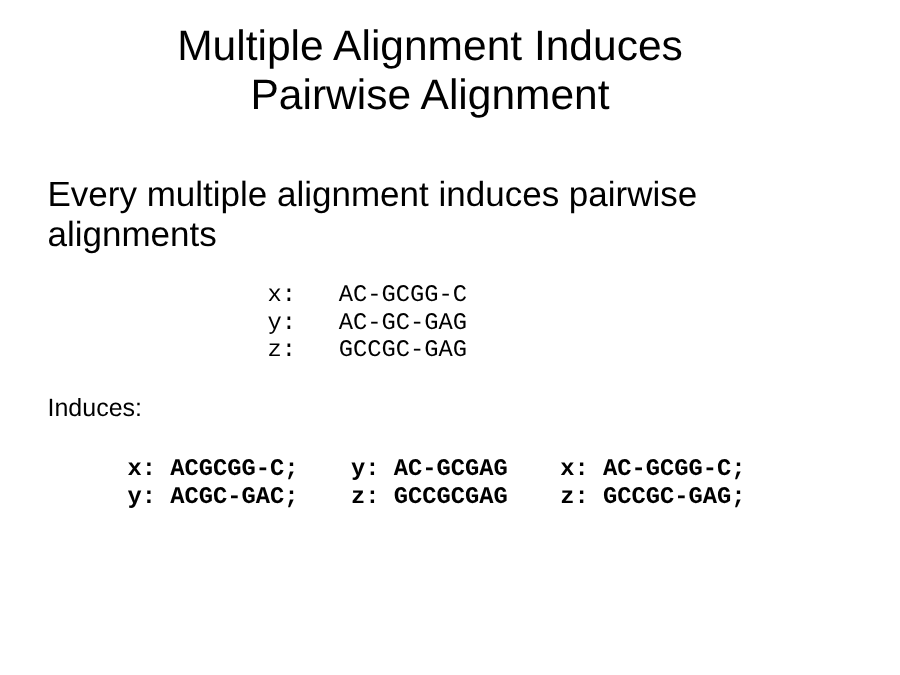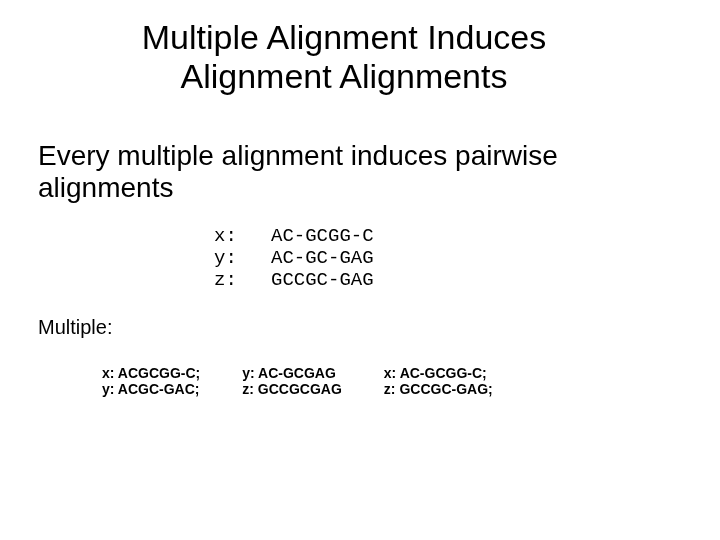--- a/index.html
+++ b/index.html
@@ -42,44 +42,44 @@
     font-size: 20px;
     padding: 24px 0 0 38px;
   }
   .pairwise-row {
     display: flex;
     padding-top: 26px;
     padding-left: 102px;
     gap: 42px;
   }
   .pair-block {
-    font-family: Liberation Sans, sans-serif;
-    font-size: 14px;
+    font-family: Liberation Mono, monospace;
+    font-size: 19px;
     font-weight: bold;
     white-space: pre;
     line-height: 1.15;
   }
 </style>
 </head>
 <body>
 
 <div class="slide">
 
   <div class="title">
     <span>Multiple Alignment Induces</span><br>
-    <span>Alignment Alignments</span>
+    <span>Pairwise Alignment</span>
   </div>
 
   <div class="subtitle">Every multiple alignment induces pairwise alignments</div>
 
   <div class="msa-block"><span>x:   AC-GCGG-C</span>
 <span>y:   AC-GC-GAG</span>
 <span>z:   GCCGC-GAG</span></div>
 
-  <div class="induces-label">Multiple:</div>
+  <div class="induces-label">Induces:</div>
 
   <div class="pairwise-row">
     <div class="pair-block">x: ACGCGG-C;
 y: ACGC-GAC;</div>
     <div class="pair-block">y: AC-GCGAG
 z: GCCGCGAG</div>
     <div class="pair-block">x: AC-GCGG-C;
 z: GCCGC-GAG;</div>
   </div>
 

